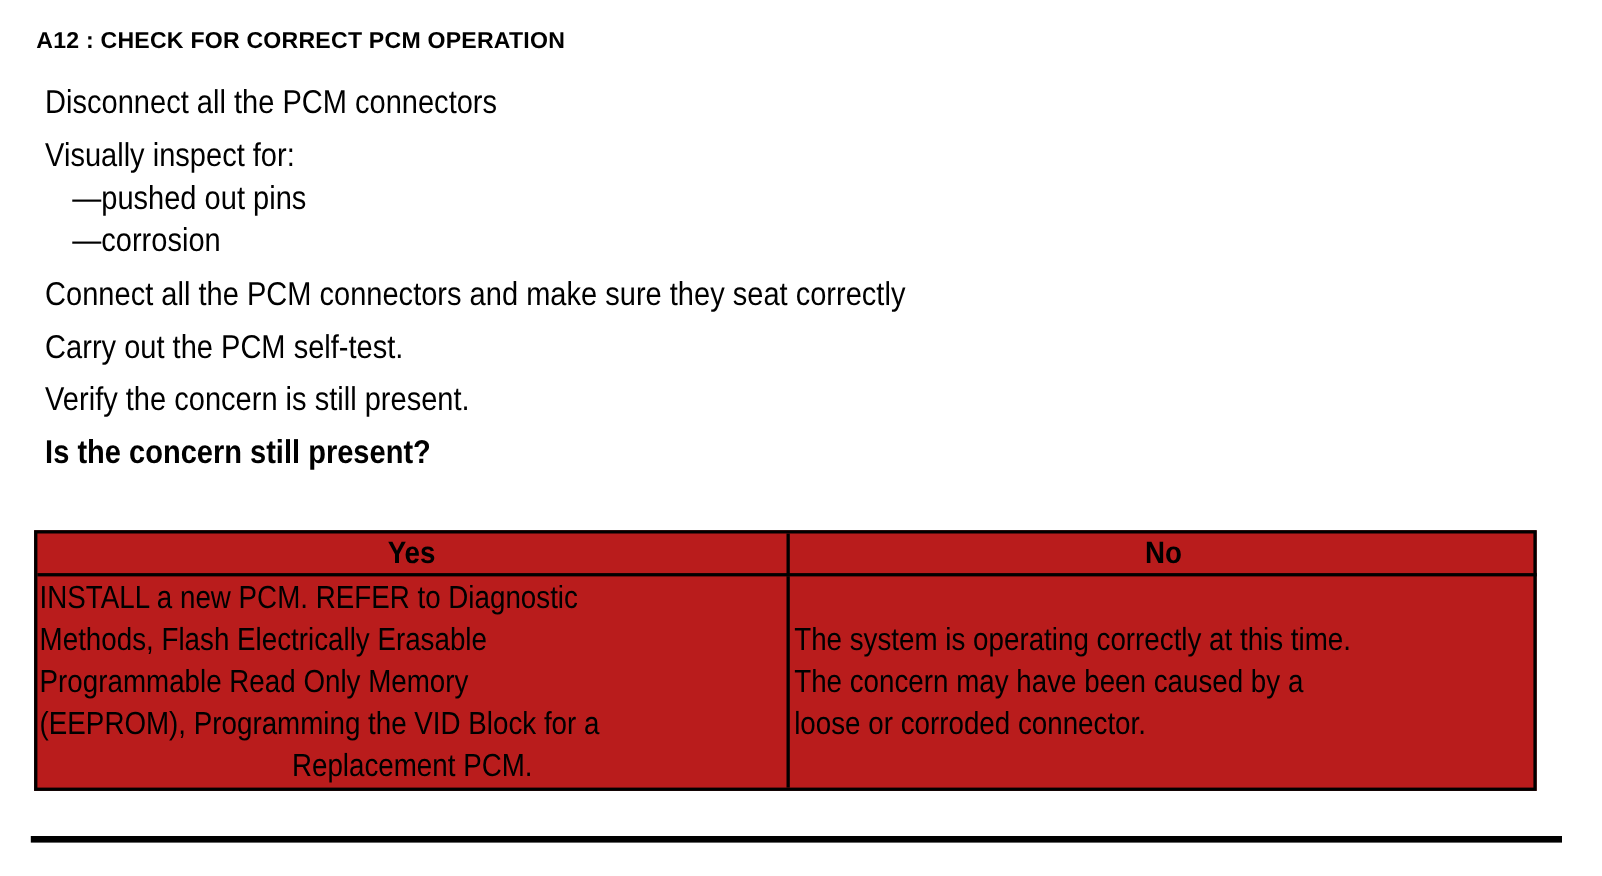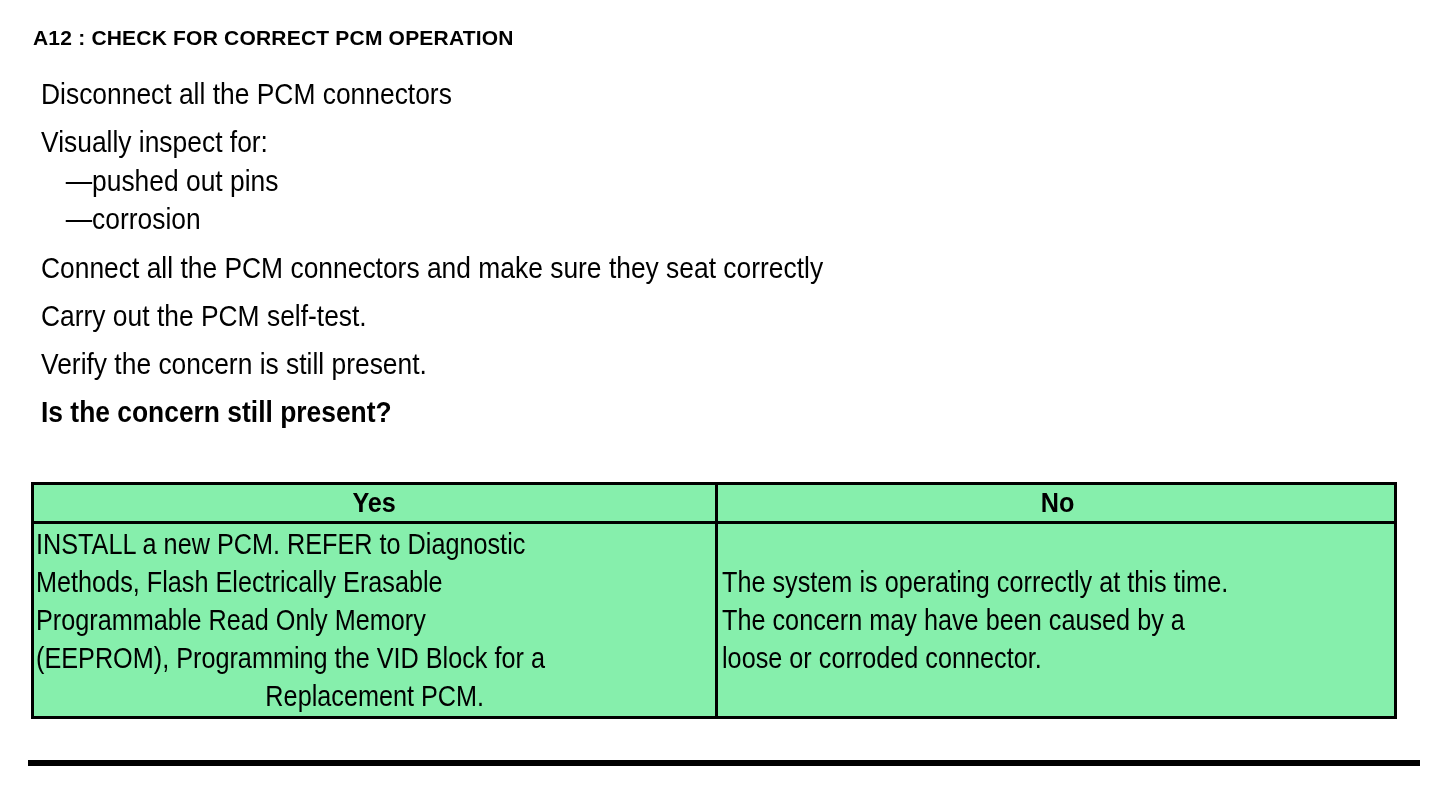--- a/index.html
+++ b/index.html
@@ -63,21 +63,21 @@
 
   
   .decision-table {
     position: absolute;
     left: 31px;
     top: 482px;
     width: 1366px;
     border: 3px solid #000000;
     border-collapse: collapse;
     box-sizing: border-box;
-    background: #86efac;
+    background: #b91c1c;
   }
   .decision-table table {
     width: 100%;
     border-collapse: collapse;
     table-layout: fixed;
   }
   .decision-table col.col-yes { width: 682px; }
   .decision-table col.col-no  { width: 681px; }
 
   .decision-table th {

